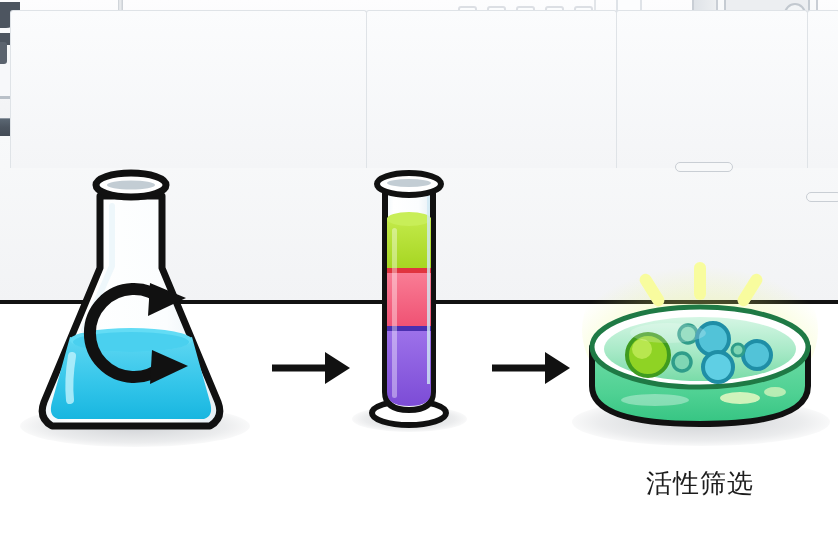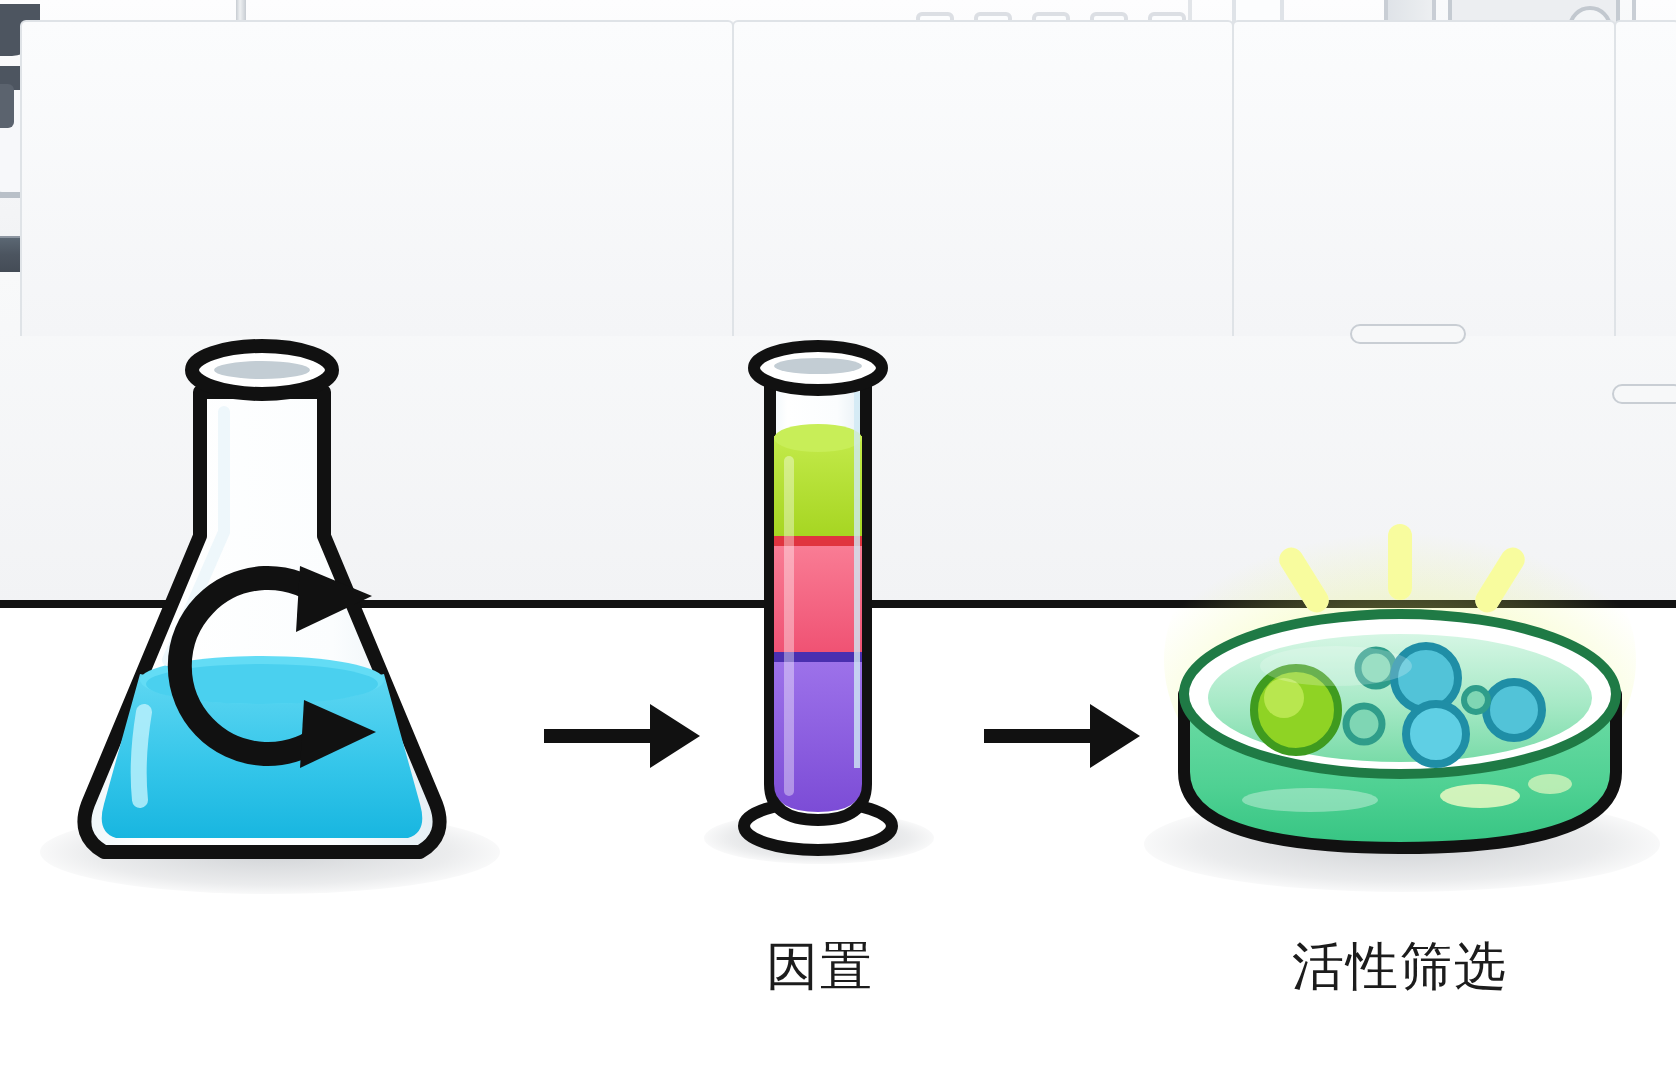--- a/index.html
+++ b/index.html
@@ -415,16 +415,15 @@
         <circle cx="713" cy="339" r="16" fill="#52c3d8" stroke="#1f8ea6" stroke-width="4"></circle>
         <circle cx="718" cy="367" r="15" fill="#5fcfe4" stroke="#1f8ea6" stroke-width="4"></circle>
         <circle cx="757" cy="355" r="14" fill="#52c3d8" stroke="#1f8ea6" stroke-width="4"></circle>
         <circle cx="738" cy="350" r="6" fill="#7fd6b4" stroke="#2f9d8a" stroke-width="3"></circle>
       </g>
 
       <ellipse cx="668" cy="333" rx="38" ry="10" fill="#ffffff" opacity=".22"></ellipse>
     </g>
   </svg>
 
-  <div class="stage-label" style="left:320px; top:466px; width:180px;">因置</div>
   <div class="stage-label" style="left:585px; top:466px; width:230px;">活性筛选</div>
 
 </div>
 
 </body></html>

